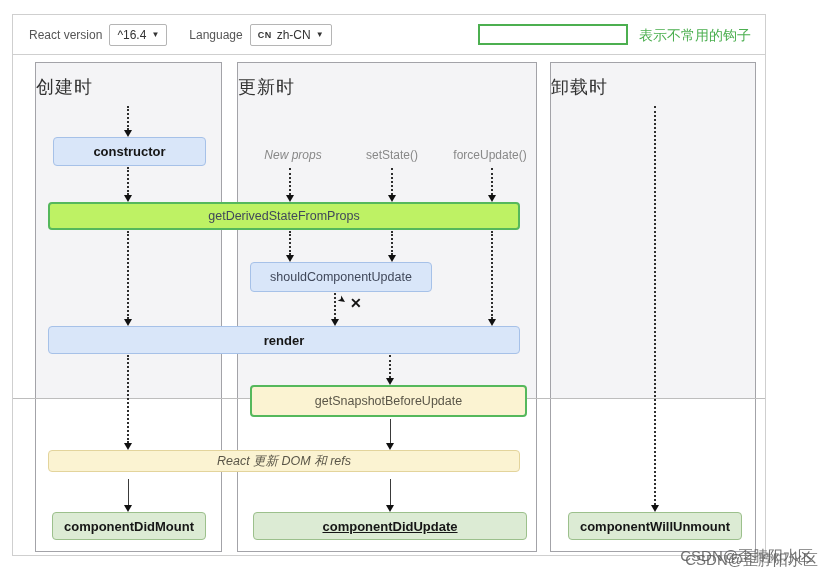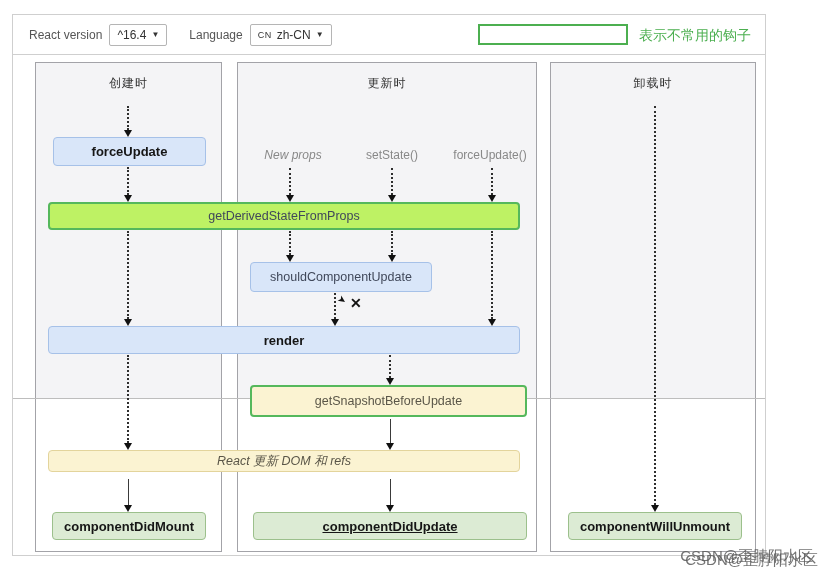--- a/index.html
+++ b/index.html
@@ -6,27 +6,27 @@
   #canvas{
     position:relative;width:821px;height:577px;background:#ffffff;overflow:hidden;
     font-family:"Liberation Sans",sans-serif;
   }
   
   .frame{position:absolute;left:12px;top:14px;width:754px;height:542px;border:1px solid #cfcfcf;background:#fff;box-sizing:border-box;}
   .topbar{position:absolute;left:12px;top:14px;width:754px;height:41px;border:1px solid #cfcfcf;box-sizing:border-box;background:#fff;display:flex;align-items:center;padding-left:16px;}
   .tb-label{font-size:12px;color:#555;margin-right:7px;}
   .dropdown{display:inline-flex;align-items:center;gap:5px;border:1px solid #b5b5b5;border-radius:2px;background:#fff;padding:3px 7px;font-size:12px;color:#333;margin-right:22px;cursor:pointer;}
   .caret{font-size:8px;color:#333;line-height:1;}
-  .cn-badge{font-size:9px;font-weight:normal;color:#333;letter-spacing:.5px;}
+  .cn-badge{font-size:9px;font-weight:bold;color:#333;letter-spacing:.5px;}
   .legend-box{position:absolute;left:478px;top:24px;width:150px;height:21px;border:2px solid #4caf50;background:#fff;box-sizing:border-box;}
   .legend-text{position:absolute;left:639px;top:27px;font-size:14px;color:#4caf50;}
   
   .col{position:absolute;top:62px;height:490px;border:1px solid #a3a3a8;box-sizing:border-box;background:#fff;}
   .col-tint{position:absolute;left:0;top:0;width:100%;height:336px;background:#f4f4f6;}
-  .col-title{position:absolute;top:12px;left:0;width:100%;text-align:center;font-size:12px;color:#333;font-weight:500;letter-spacing:1px;}
+  .col-title{position:absolute;top:12px;left:0;width:100%;font-size:18px;color:#333;font-weight:500;letter-spacing:1px;}
   .phase-divider{position:absolute;left:13px;top:398px;width:752px;height:1px;background:#bdbdbd;z-index:2;}
   
   .lbox{position:absolute;box-sizing:border-box;border-radius:4px;display:flex;align-items:center;justify-content:center;font-size:12.5px;z-index:3;}
   .blue{background:#d9e6f9;border:1px solid #a6c1e8;color:#40485a;}
   .blue-green{background:#bef264;border:2px solid #55b85c;color:#40485a;}
   .yellow-green{background:#fbf3d2;border:2px solid #55b85c;color:#5a5648;}
   .yellow{background:#fbf3d2;border:1px solid #e3d49c;color:#5a5648;}
   .green{background:#dcebd4;border:1px solid #9cc08c;color:#1c1c1c;}
   .bold{font-weight:bold;font-size:13px;color:#161616;}
   .italic{font-style:italic;}
@@ -116,21 +116,21 @@
   <div class="vdot" style="left:389px;top:355px;height:23px;"></div>
   <div class="ahead" style="left:386px;top:378px;"></div>
   <div class="vsolid" style="left:390px;top:419px;height:24px;"></div>
   <div class="ahead" style="left:386px;top:443px;"></div>
   <div class="vsolid" style="left:390px;top:479px;height:26px;"></div>
   <div class="ahead" style="left:386px;top:505px;"></div>
 
   <div class="vdot" style="left:654px;top:106px;height:399px;"></div>
   <div class="ahead" style="left:651px;top:505px;"></div>
 
-  <div class="lbox blue bold" style="left:53px;top:137px;width:153px;height:29px;">forceUpdate</div>
+  <div class="lbox blue bold" style="left:53px;top:137px;width:153px;height:29px;">constructor</div>
   <div class="lbox blue-green" style="left:48px;top:202px;width:472px;height:28px;">getDerivedStateFromProps</div>
   <div class="lbox blue" style="left:250px;top:262px;width:182px;height:30px;">shouldComponentUpdate</div>
   <div class="lbox blue bold" style="left:48px;top:326px;width:472px;height:28px;">render</div>
   <div class="lbox yellow-green" style="left:250px;top:385px;width:277px;height:32px;">getSnapshotBeforeUpdate</div>
   <div class="lbox yellow italic" style="left:48px;top:450px;width:472px;height:22px;">React 更新 DOM 和 refs</div>
   <div class="lbox green bold" style="left:52px;top:512px;width:154px;height:28px;">componentDidMount</div>
   <div class="lbox green bold" style="left:253px;top:512px;width:274px;height:28px;text-decoration:underline;">componentDidUpdate</div>
   <div class="lbox green bold" style="left:568px;top:512px;width:174px;height:28px;">componentWillUnmount</div>
 
   <div class="wm" style="right:8px;top:547px;">CSDN@歪脖阳水区</div>

